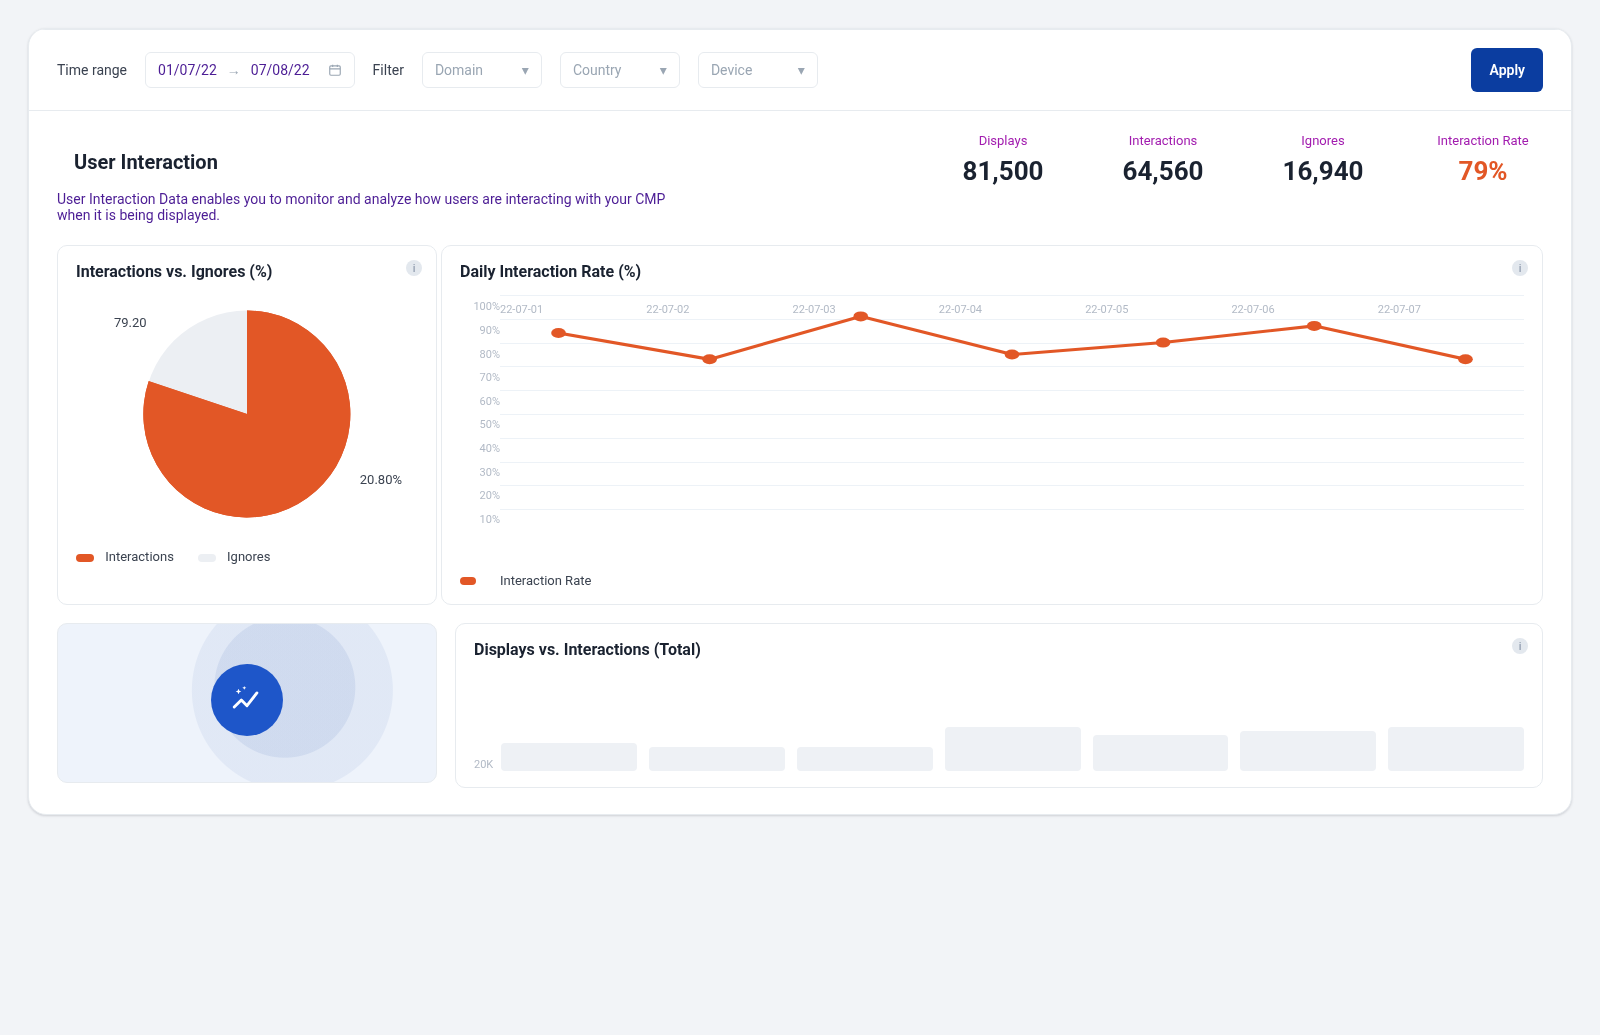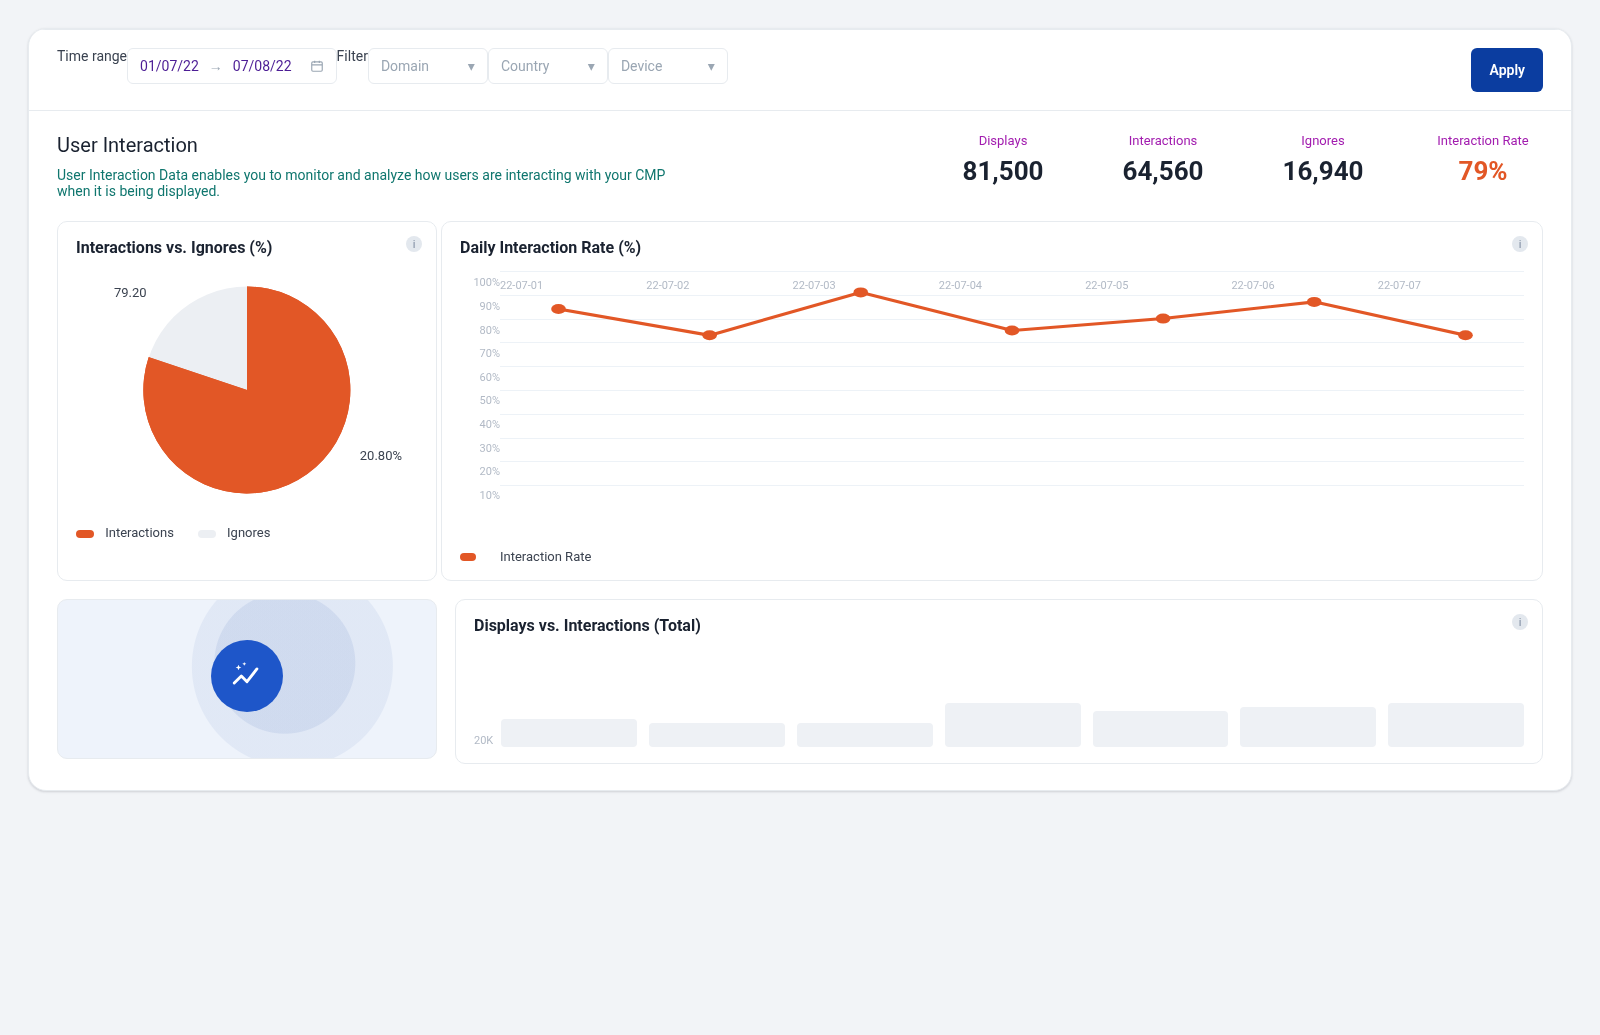--- a/index.html
+++ b/index.html
@@ -32,42 +32,42 @@
   .tab{
     padding:12px 18px 10px;border:1px solid transparent;border-bottom:none;
     color:#8a94a2;background:transparent;font-size:14px;border-radius:6px 6px 0 0;
     cursor:pointer;white-space:nowrap
   }
   .tab.active{color:var(--primary);background:#fff;border-color:var(--border)}
   .tab.inactive{background:#f5f7fa;margin-left:6px}
   .tabs-sep{height:1px;background:var(--border);width:100%}
 
   
-  .filter-bar{display:flex;padding:18px 28px;border-bottom:1px solid var(--border)}
+  .filter-bar{display:flex;align-items:center;gap:18px;padding:18px 28px;border-bottom:1px solid var(--border)}
   .filter-label{color:#3a4250;font-size:14px}
   .date-box, .dropdown{
     height:36px;border:1px solid var(--border);background:#fff;border-radius:6px;
     display:inline-flex;align-items:center;gap:10px;padding:0 12px;color:#9aa6b3;font-size:14px
   }
   .date-box .arrow{color:#9aa6b3}
   .date-box .cal{margin-left:8px;display:inline-flex}
   .muted-placeholder{color:#4c1d95}
   .dropdown{min-width:120px;justify-content:space-between;cursor:pointer}
   .dropdown .caret{margin-left:10px}
   .spacer{flex:1}
   .btn-primary{
     height:44px;padding:0 18px;border:none;border-radius:6px;background:var(--primary);
     color:#fff;font-weight:600;font-size:14px;cursor:pointer
   }
 
   
   .body{padding:22px 28px 26px}
   .section-head{display:flex;align-items:flex-start;justify-content:space-between;gap:24px}
-  .section-title{font-size:20px;font-weight:400;margin:0}
-  .section-desc{margin:10px 0 0;color:#0f766e;font-size:14px;max-width:620px}
+  .section-title{font-size:20px;font-weight:700;margin:17px}
+  .section-desc{margin:10px 0 0;color:#4c1d95;font-size:14px;max-width:620px}
   .kpis{display:flex;gap:40px}
   .kpi{min-width:120px;text-align:center}
   .kpi .label{color:#a21caf;font-size:13px}
   .kpi .value{font-size:26px;font-weight:700;margin-top:8px}
   .kpi .value.accent{color:var(--accent)}
 
   .cards{display:grid;grid-template-columns:380px 1fr;gap:4px;margin-top:22px}
   .card{background:var(--card);border:1px solid var(--border);border-radius:10px;padding:16px 18px;position:relative}
   .card .title{font-weight:700}
   .info-dot{
@@ -203,21 +203,21 @@
               <circle cx="100" cy="100" r="90" fill="#eceff3"></circle>
 
               <path d="M100 10
                        A90 90 0 1 1 14.55 71.45
                        L100 100 Z" fill="#e25726"></path>
 
               <path d="M100 100 L100 10
                        A90 90 0 1 1 14.5 71.4
                        Z" fill="#e25726"></path>
             </svg>
-            <span class="pie-label" style="left:-18px;top:10px">79.20</span>
+            <span class="pie-label" style="left:-18px;top:16px">79.20</span>
             <span class="pie-label" style="right:-40px;bottom:42px">20.80%</span>
           </div>
 
           <div class="legend">
             <span class="legend-item">
               <span class="swatch orange"></span>
               <span>Interactions</span>
             </span>
             <span class="legend-item">
               <span class="swatch gray"></span>

